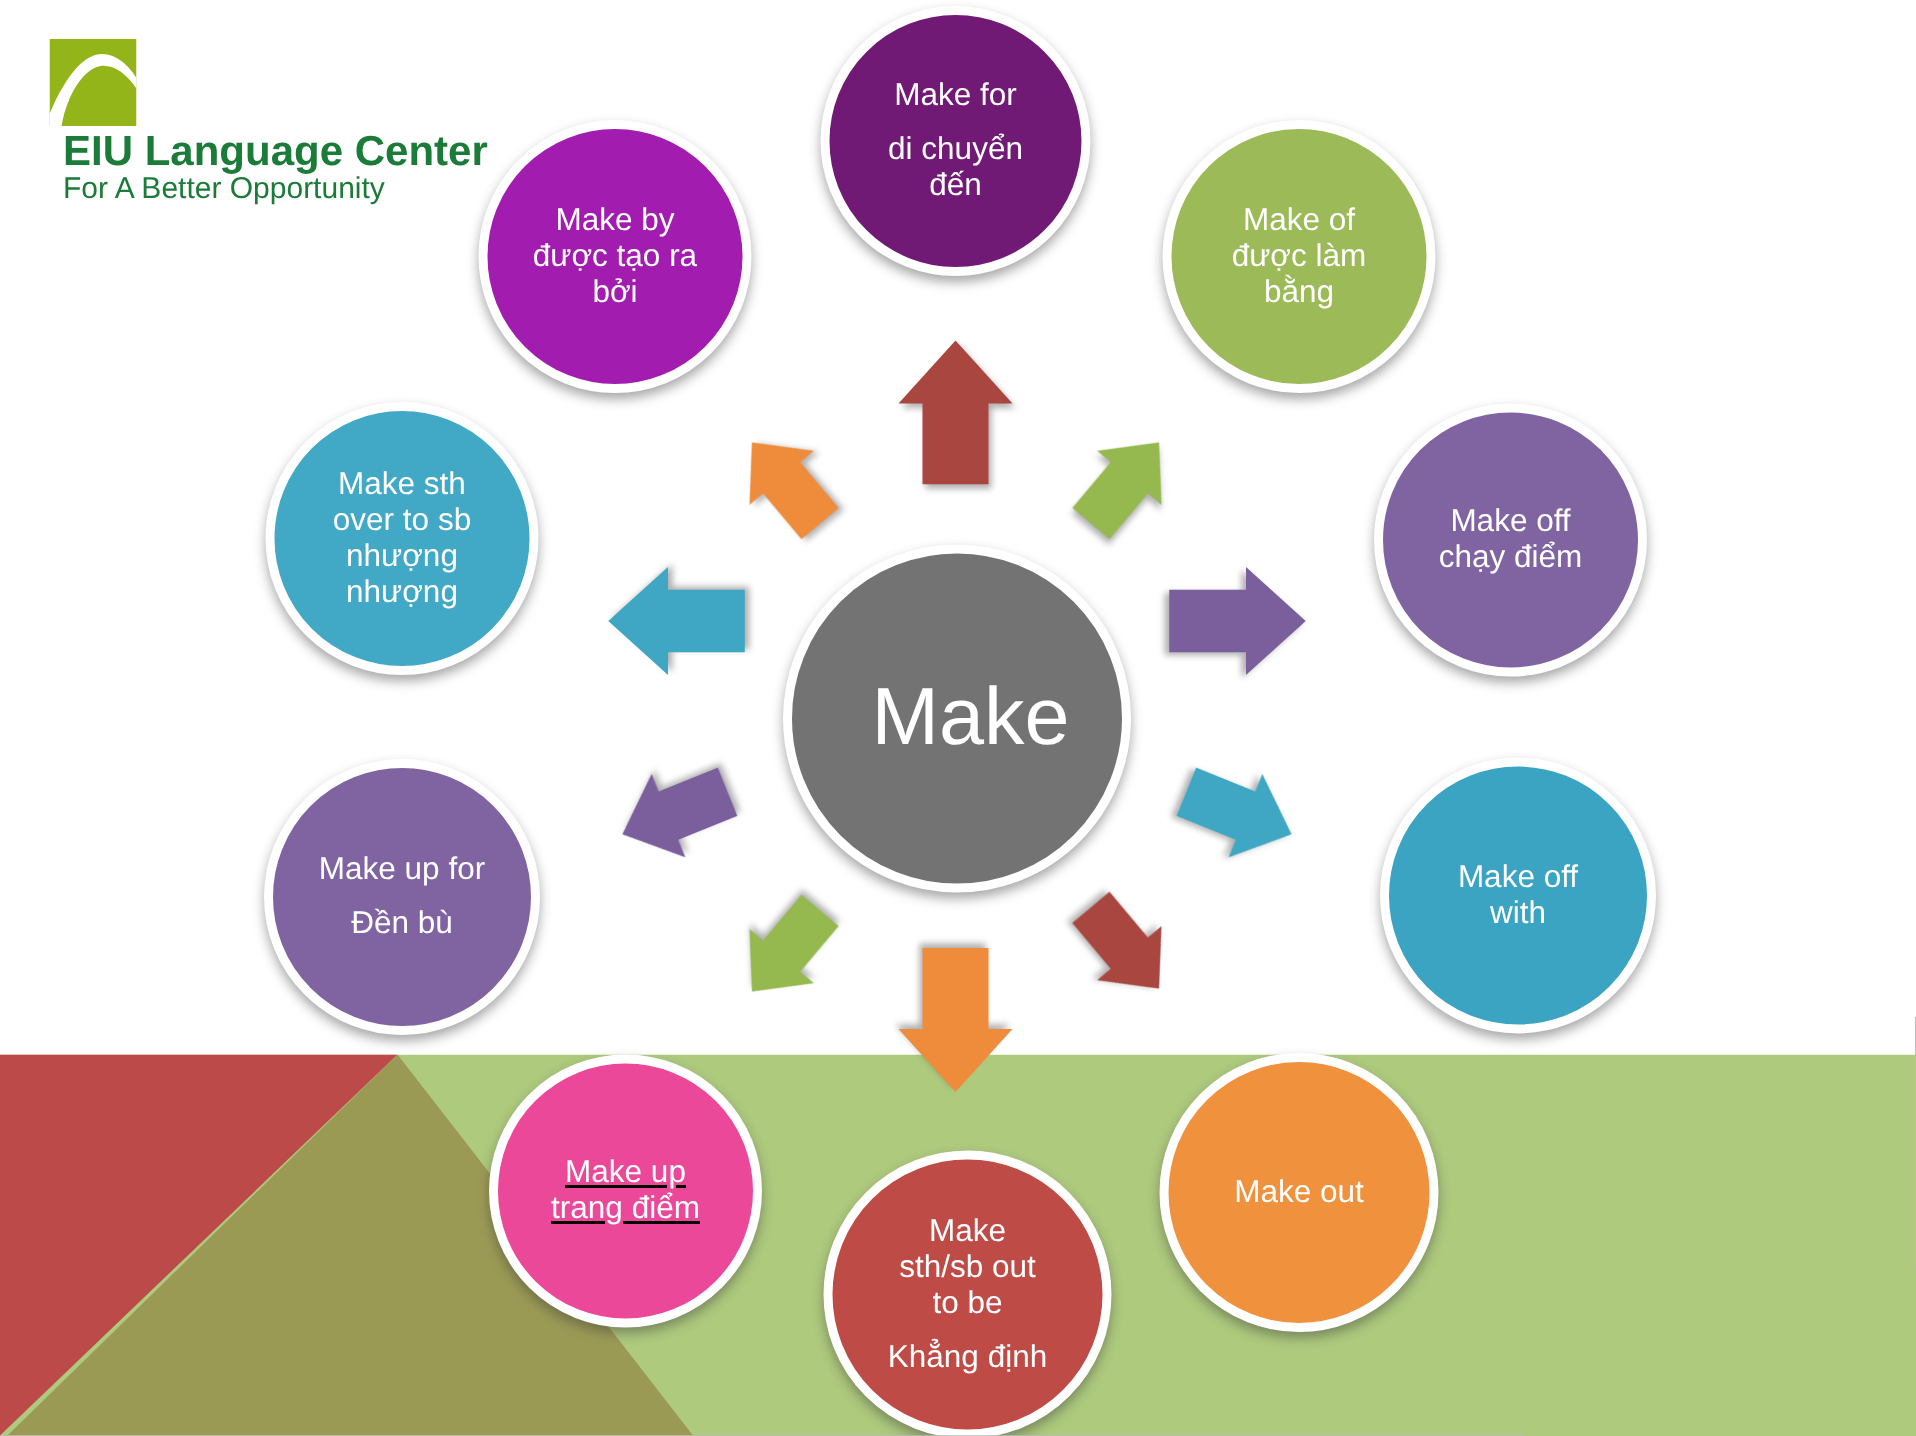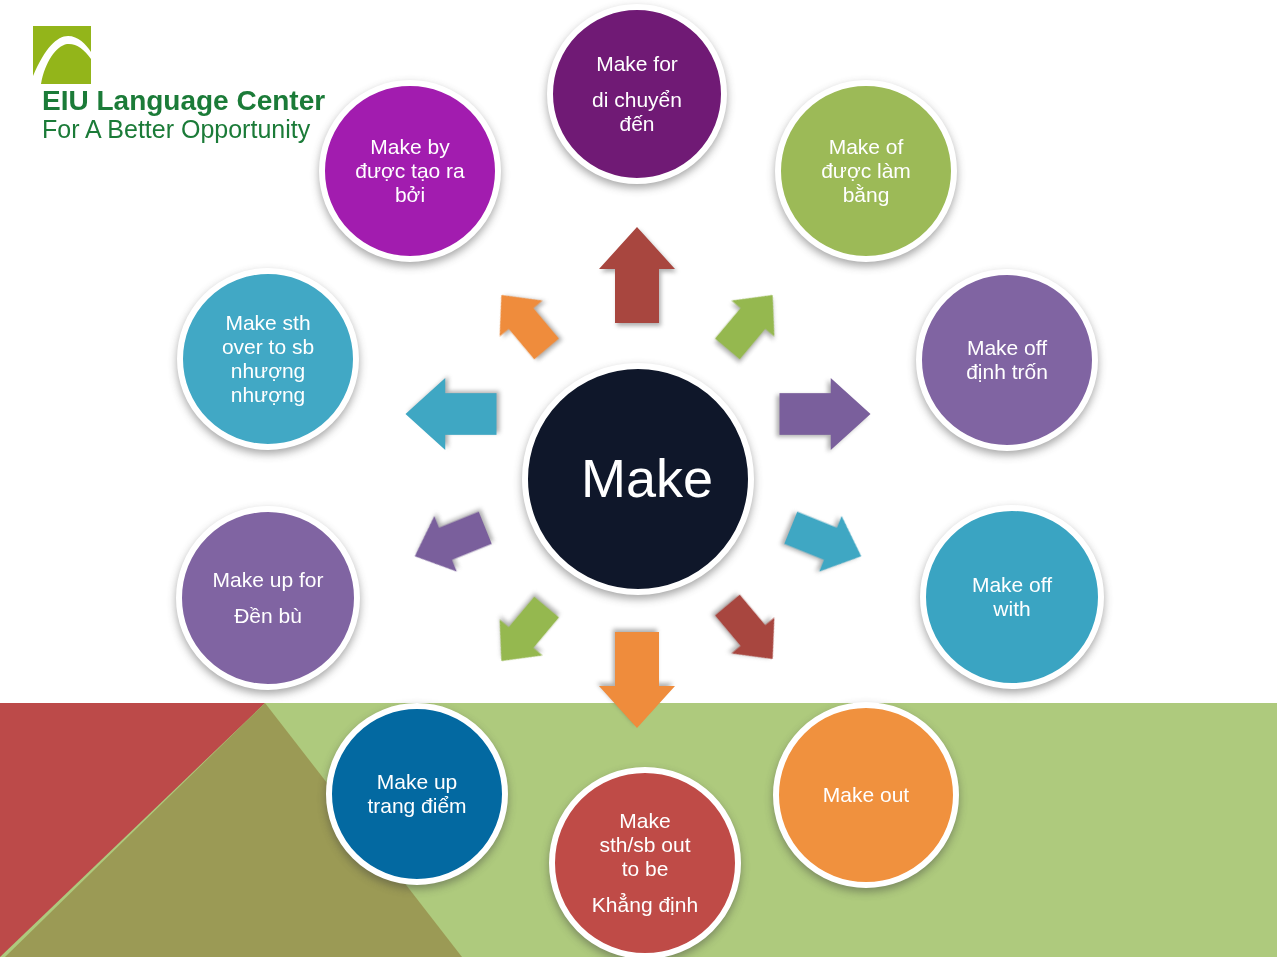--- a/index.html
+++ b/index.html
@@ -6,21 +6,21 @@
   #canvas{
     position:relative;width:1277px;height:957px;background:#ffffff;
     overflow:hidden;font-family:"Liberation Sans", sans-serif;
   }
   .bg-deco{position:absolute;left:0;top:703px;width:1277px;height:254px;}
   
   .logo{position:absolute;left:33px;top:26px;display:flex;align-items:flex-start;flex-direction:column;}
   .logo-icon{width:58px;height:58px;display:block;}
   .logo-text{margin-left:9px;line-height:1.05;padding-top:2px;}
   .logo-title{display:block;font-size:28px;font-weight:bold;letter-spacing:0px;}
-  .logo-sub{display:block;font-size:25px;font-weight:normal;margin-top:1px;}
+  .logo-sub{display:block;font-size:20px;font-weight:normal;margin-top:1px;}
   
   .circle{
     position:absolute;border-radius:50%;border:6px solid #fff;
     box-shadow:0 4px 8px rgba(60,60,60,.45);
     display:flex;align-items:center;justify-content:center;
     box-sizing:border-box;text-align:center;
   }
   .ct{display:flex;flex-direction:column;align-items:center;color:#fff;
       font-size:21px;line-height:1.14;}
   .ct span{display:block;max-width:114px;}
@@ -97,21 +97,21 @@
   <svg class="arrow a-sw" width="56" height="74" viewBox="0 0 76 96">
       <path d="M38 0 L76 42 L60 42 L60 96 L16 96 L16 42 L0 42 Z" fill="#95B84F"></path>
     </svg>
   <svg class="arrow a-se" width="56" height="74" viewBox="0 0 76 96">
       <path d="M38 0 L76 42 L60 42 L60 96 L16 96 L16 42 L0 42 Z" fill="#A8463F"></path>
     </svg>
   <svg class="arrow a-s" width="76" height="96" viewBox="0 0 76 96">
       <path d="M38 0 L76 42 L60 42 L60 96 L16 96 L16 42 L0 42 Z" fill="#EF8C3C"></path>
     </svg>
 
-  <div class="circle c-center" style="background: #0f172a; text-align: right;">
+  <div class="circle c-center" style="background: #737373; text-align: right;">
     <div class="ct">
         <span>Make</span>
       </div>
   </div>
 
   <div class="circle c-make-for" style="background: #701a75;">
     <div class="ct">
       <span class="en">Make for</span>
       <span class="vi gap">di chuyển đến</span>
     </div>
@@ -134,38 +134,38 @@
   <div class="circle c-make-sth-over" style="background: rgb(65, 168, 197);">
     <div class="ct">
       <span class="en">Make sth over to sb</span>
       <span class="vi">nhượng nhượng</span>
     </div>
   </div>
 
   <div class="circle c-make-off" style="background: rgb(128, 100, 162); text-align: right;">
     <div class="ct">
       <span class="en">Make off</span>
-      <span class="vi">định trốn</span>
+      <span class="vi">chạy điểm</span>
     </div>
   </div>
 
   <div class="circle c-make-up-for" style="background: rgb(128, 100, 162);">
     <div class="ct">
       <span class="en">Make up for</span>
       <span class="vi gap">Đền bù</span>
     </div>
   </div>
 
   <div class="circle c-make-off-with" style="background: rgb(58, 164, 194);">
     <div class="ct">
       <span class="en">Make off with</span>
     </div>
   </div>
 
-  <div class="circle c-make-up" style="background: #0369a1;">
+  <div class="circle c-make-up" style="background: #ec4899; text-decoration: underline;">
     <div class="ct">
       <span class="en">Make up</span>
       <span class="vi">trang điểm</span>
     </div>
   </div>
 
   <div class="circle c-make-sth-sb" style="background: rgb(191, 75, 71);">
     <div class="ct">
       <span class="en narrow">Make sth/sb out to be</span>
       <span class="vi gap">Khẳng định</span>

